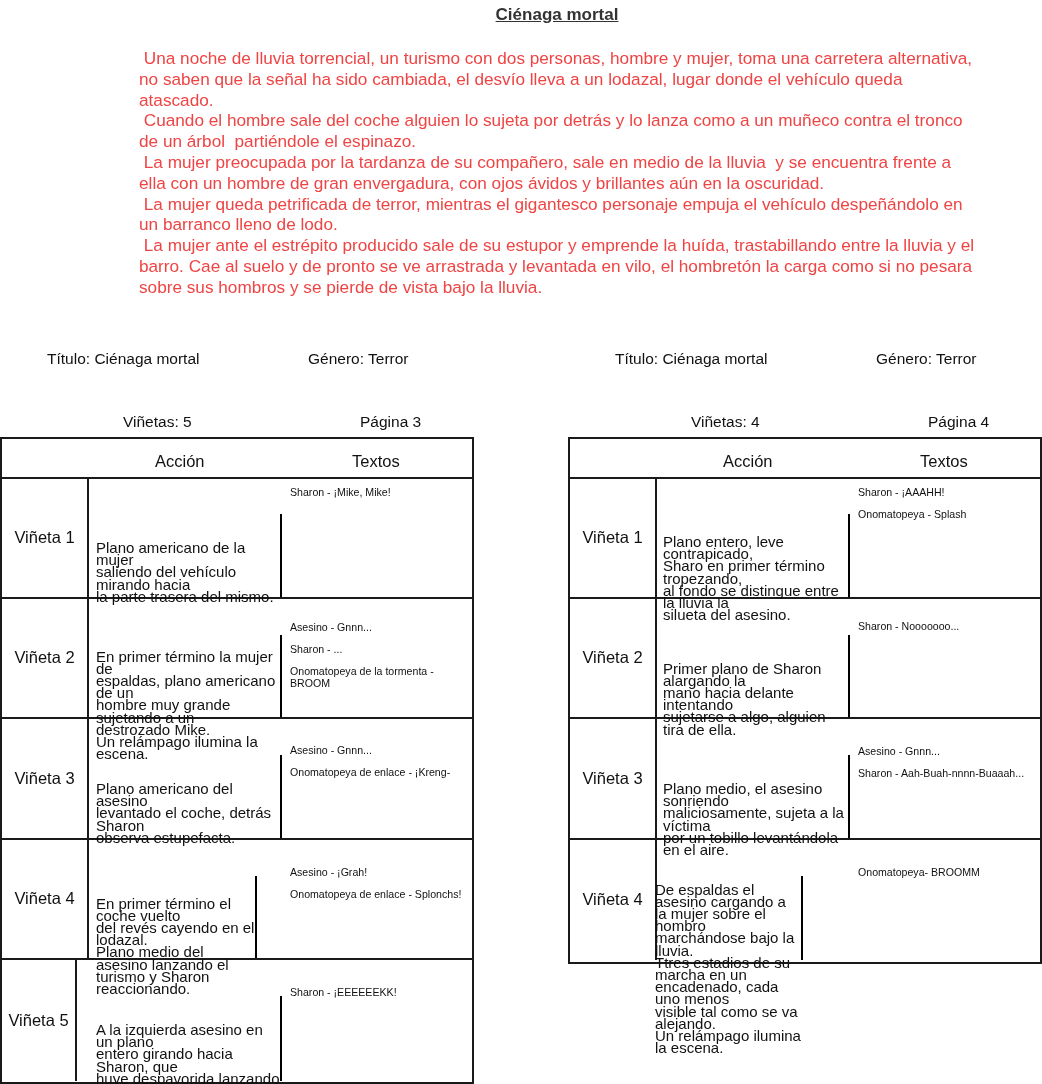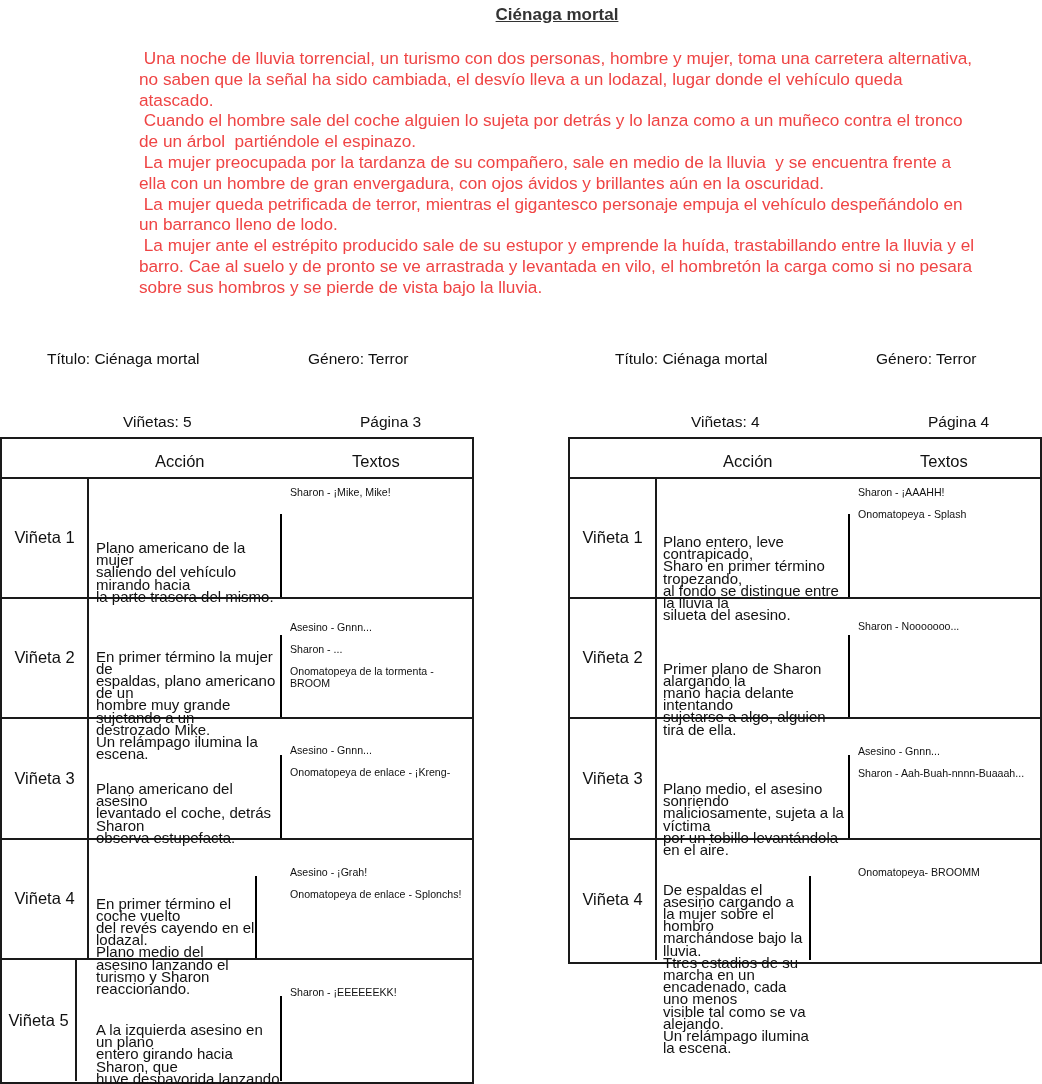--- a/index.html
+++ b/index.html
@@ -239,21 +239,21 @@
 maliciosamente, sujeta a la víctima
 por un tobillo levantándola en el aire.</div>
       </div>
       <div class="cell texts" style="left: 280px; right: 0px;">
         <div class="line" style="left: 8px; top: 26px;">Asesino - Gnnn...</div>
         <div class="line" style="left: 8px; top: 48.2px;">Sharon - Aah-Buah-nnnn-Buaaah...</div>
       </div>
     </div>
     <div class="row last" style="top: 400.5px; height: 120.5px;">
       <div class="cell label" style="width: 87px;">Viñeta 4</div>
-      <div class="cell action" style="left: 87px; width: 154px;">
+      <div class="cell action" style="left: 79px; width: 154px;">
         <div class="txt" style="left: 6px; top: 8px;">De espaldas el asesino cargando a
 la mujer sobre el hombro
 marchándose bajo la lluvia.
 Ttres estadios de su marcha en un
 encadenado, cada uno menos
 visible tal como se va alejando.
 Un relámpago ilumina la escena.</div>
       </div>
       <div class="cell texts" style="left: 280px; right: 0px;">
         <div class="line" style="left: 8px; top: 26px;">Onomatopeya- BROOMM</div>

